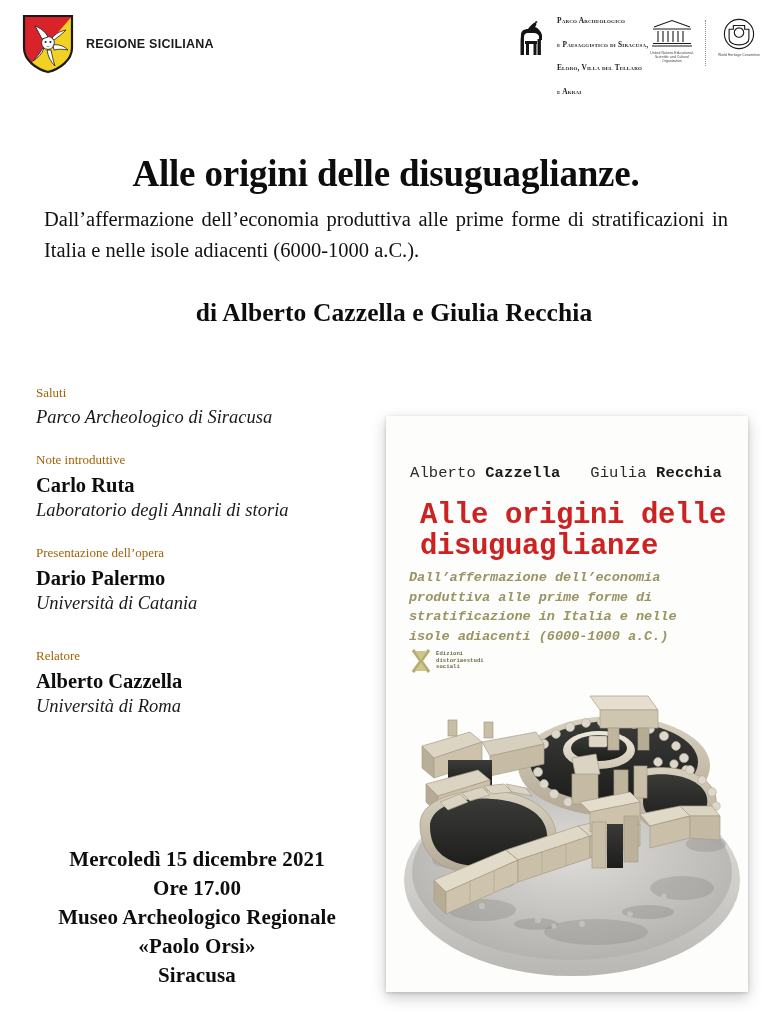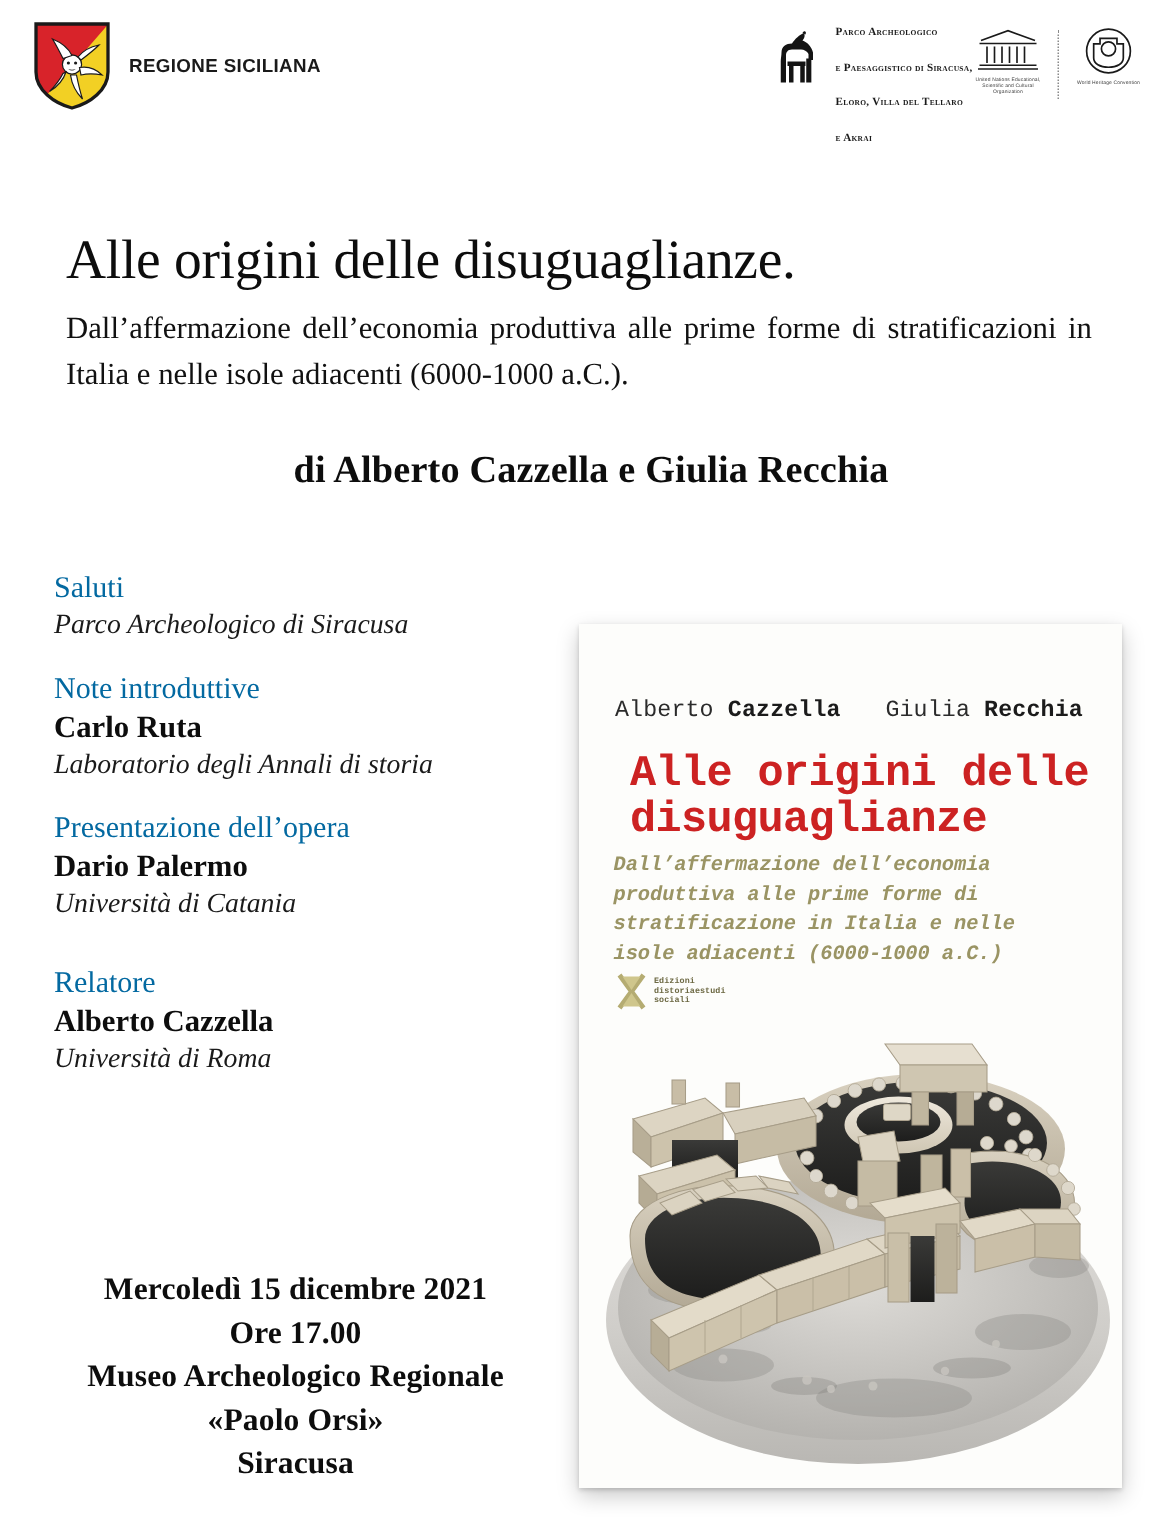--- a/index.html
+++ b/index.html
@@ -104,24 +104,24 @@
 
   
   .title-area {
     position: absolute;
     left: 44px;
     top: 152px;
     width: 684px;
   }
   .main-title {
     font-size: 37px;
-    font-weight: 400;
+    font-weight: 700;
     letter-spacing: -0.2px;
     line-height: 44px;
-    text-align: left;
+    text-align: center;
     margin: 0 0 8px 0;
     color: #0d0d0d;
   }
   .subtitle {
     font-size: 20.5px;
     line-height: 31px;
     text-align: justify;
     text-align-last: left;
     margin: 0;
     color: #111111;
@@ -143,23 +143,23 @@
     position: absolute;
     left: 36px;
     top: 380px;
     width: 340px;
   }
   .speaker {
     margin-bottom: 17px;
   }
   .speaker:last-child { margin-bottom: 0; }
   .spk-role {
-    font-size: 20px;
+    font-size: 13px;
     line-height: 25px;
-    color: #0369a1;
+    color: #a16207;
   }
   .spk-name {
     font-size: 20.5px;
     line-height: 26px;
     font-weight: 700;
     color: #0d0d0d;
   }
   .spk-aff {
     font-size: 18.5px;
     line-height: 25px;

